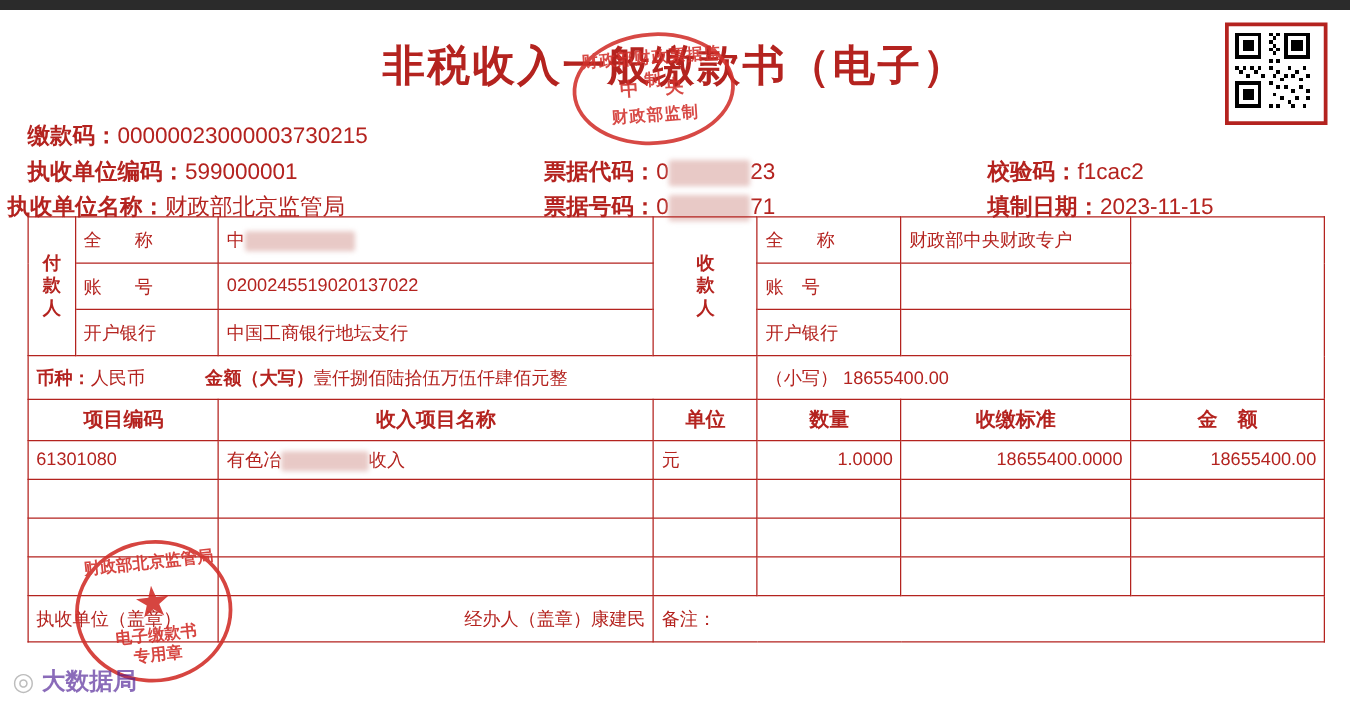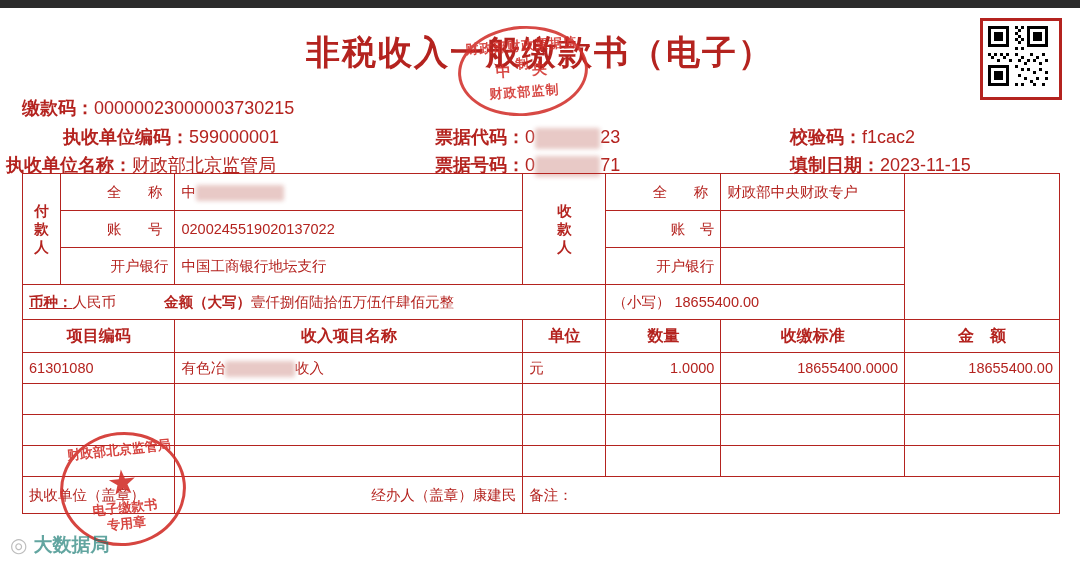--- a/index.html
+++ b/index.html
@@ -50,21 +50,21 @@
     display:inline-block;background:#e8c9c6;color:transparent;border-radius:2px;
     filter:blur(2.2px);
     -webkit-filter:blur(2.2px);
     vertical-align:middle;
   }
 
   
   .tbl{position:absolute;left:22px;top:165px;width:1038px;border:1.5px solid #b4231f;border-collapse:collapse;}
   .tbl td{border:1px solid #b4231f;font-size:14.5px;color:#b4231f;padding:0 6px;height:36px;vertical-align:middle;}
   .vhead{width:26px;text-align:center;font-size:15px;font-weight:bold;line-height:1.25;padding:0;}
-  .lbl{width:108px;text-align:right;font-size:15px;letter-spacing:6px;}
+  .lbl{width:108px;text-align:left;font-size:15px;letter-spacing:6px;}
   .lbl.sp{letter-spacing:0px;}
   .cellval{font-size:14.5px;}
   .money-row td{height:34px;}
   .cols th{border:1px solid #b4231f;font-size:16px;color:#b4231f;font-weight:bold;height:32px;}
   .center{text-align:right;}
   .right{text-align:right;}
   .small-row td{height:30px;}
   .footcell{height:96px;vertical-align:middle;}
 
   
@@ -78,21 +78,21 @@
   }
   .seal-oval .star{
     position:absolute;left:50%;top:30px;margin-left:-17px;width:34px;height:34px;color:#d2312c;font-size:34px;line-height:34px;text-align:center;
   }
   .seal-oval .l1{position:absolute;left:0;top:64px;width:100%;text-align:center;font-size:13px;font-weight:bold;}
   .seal-oval .l2{position:absolute;left:0;top:80px;width:100%;text-align:center;font-size:13px;font-weight:bold;}
 
   
   .wm{position:absolute;left:10px;bottom:8px;display:flex;align-items:center;gap:6px;opacity:.65;}
   .wm .glyph{font-size:20px;color:#9a9a9a;}
-  .wm .wtext{font-size:19px;color:#0f766e;font-weight:bold;filter:blur(0.6px);}
+  .wm .wtext{font-size:19px;color:#4c1d95;font-weight:bold;filter:blur(0.6px);}
 </style>
 </head>
 <body>
 
 <div class="topbar"></div>
 
 <div class="sheet">
 
   <div class="qr">
     <svg width="66" height="66" viewBox="0 0 22 22" shape-rendering="crispEdges">
@@ -166,21 +166,21 @@
   <div class="seal-round">
     <div class="txt-top">财政部财政票据监制</div>
     <div class="txt-mid">中　央</div>
     <div class="txt-bot">财政部监制</div>
   </div>
 
   <div class="hdr" style="left:22px;top:88px;">
     <b>缴款码：</b><span class="val">00000023000003730215</span>
   </div>
 
-  <div class="hdr" style="left:22px;top:117px;margin-left:41px;">
+  <div class="hdr" style="left:22px;top:117px;">
     <b>执收单位编码：</b><span class="val">599000001</span>
   </div>
 
   <div class="hdr" style="left:6px;top:145px;">
     <b>执收单位名称：</b><span class="val">财政部北京监管局</span>
   </div>
 
   <div class="hdr" style="left:435px;top:117px;">
     <b>票据代码：</b><span class="val">0</span><span class="blurred">■■■■■■</span><span class="val">23</span>
   </div>
@@ -217,21 +217,21 @@
     </tr>
     <tr>
       <td class="lbl sp">开户银行</td>
       <td class="cellval">中国工商银行地坛支行</td>
       <td class="lbl sp">开户银行</td>
       <td class="cellval"></td>
     </tr>
 
     <tr class="money-row">
       <td colspan="4">
-        <span style="font-weight:bold;text-decoration:underline;">币种：</span><span>人民币</span>
+        <span style="font-weight:bold;">币种：</span><span>人民币</span>
         <span style="display:inline-block;width:40px;"></span>
         <span style="font-weight:bold;">金额（大写）</span><span>壹仟捌佰陆拾伍万伍仟肆佰元整</span>
       </td>
       <td colspan="2">
         <span>（小写）</span>
         <span>18655400.00</span>
       </td>
     </tr>
 
     <tr class="cols">

